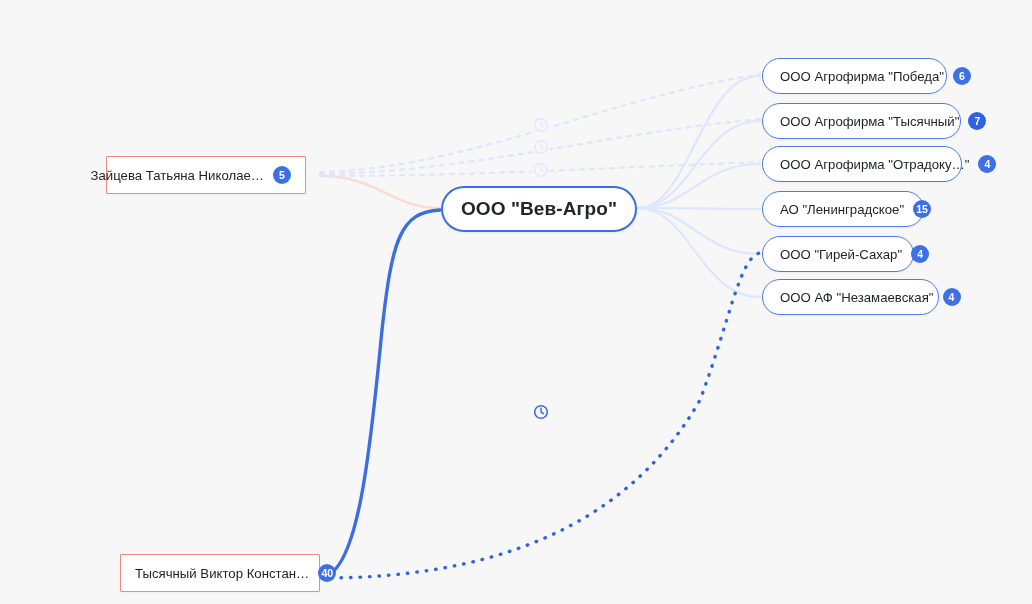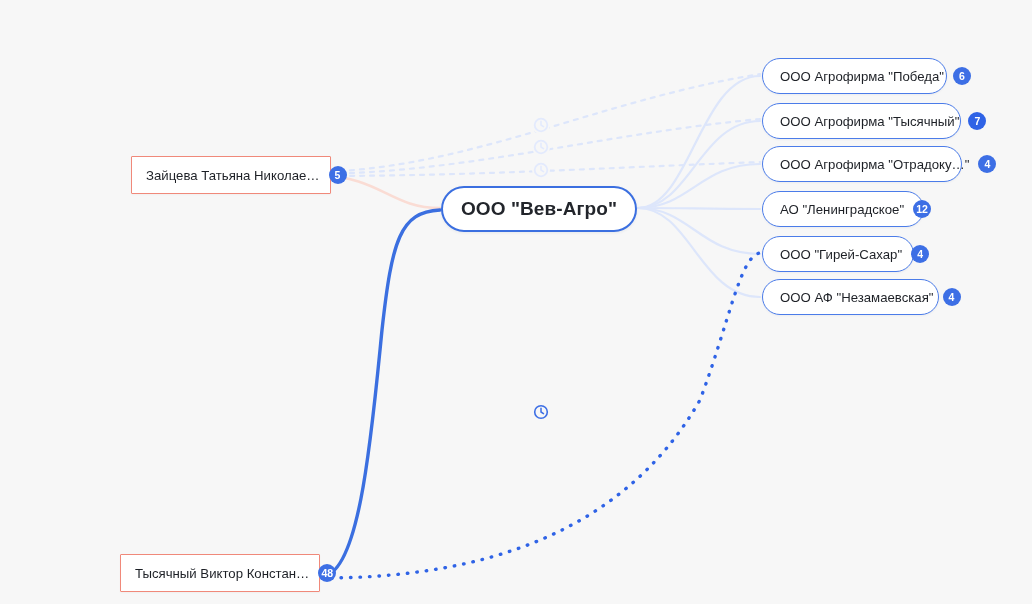--- a/index.html
+++ b/index.html
@@ -161,33 +161,33 @@
   <div class="node node-right" style="left:762px; top:103px; width:199px;">
     <span class="node-label">ООО Агрофирма "Тысячный"</span>
     <span class="badge badge-strong">7</span>
   </div>
   <div class="node node-right" style="left:762px; top:146px; width:200px;">
     <span class="node-label">ООО Агрофирма "Отрадоку…"</span>
     <span class="badge">4</span>
   </div>
   <div class="node node-right" style="left:762px; top:191px; width:162px;">
     <span class="node-label">АО "Ленинградское"</span>
-    <span class="badge">12</span>
+    <span class="badge">15</span>
   </div>
   <div class="node node-right" style="left:762px; top:236px; width:152px;">
     <span class="node-label">ООО "Гирей-Сахар"</span>
     <span class="badge">4</span>
   </div>
   <div class="node node-right" style="left:762px; top:279px; width:177px;">
     <span class="node-label">ООО АФ "Незамаевская"</span>
     <span class="badge">4</span>
   </div>
 
-  <div class="node node-left" style="left:131px; top:156px; width:200px;">
+  <div class="node node-left" style="left:106px; top:156px; width:200px;justify-content:flex-end;">
     <span class="node-label">Зайцева Татьяна Николае…</span>
     <span class="badge">5</span>
   </div>
   <div class="node node-left" style="left:120px; top:554px; width:200px;">
     <span class="node-label">Тысячный Виктор Констан…</span>
-    <span class="badge">48</span>
+    <span class="badge">40</span>
   </div>
 
 </div>
 
 </body></html>

